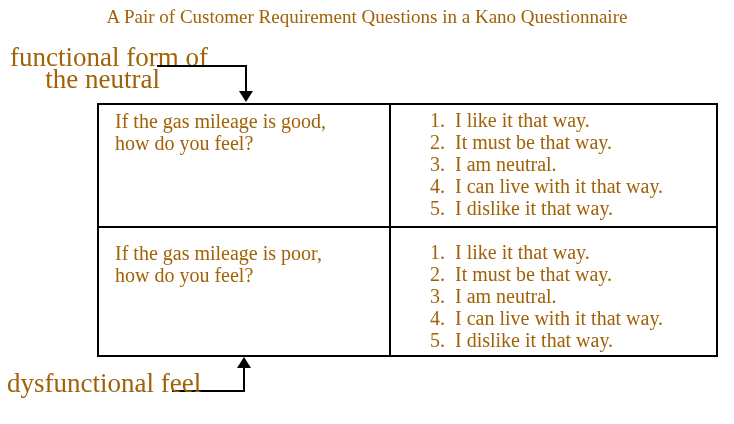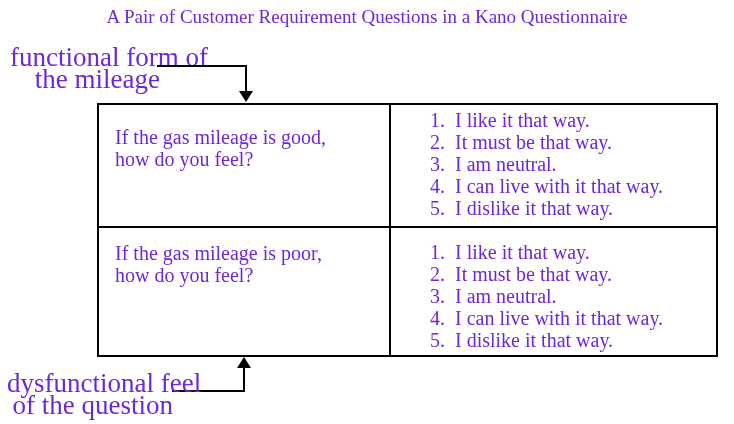--- a/index.html
+++ b/index.html
@@ -2,21 +2,21 @@
 <html><head>
 <meta charset="utf-8">
 <style>
   html, body { margin: 0; padding: 0; background: #ffffff; }
   .page {
     position: relative;
     width: 734px;
     height: 424px;
     background: #ffffff;
     font-family: "Liberation Serif", "DejaVu Serif", serif;
-    color: #6d28d9;
+    color: #a16207;
     overflow: hidden;
   }
   .title {
     position: absolute;
     top: 6px;
     left: 0;
     width: 100%;
     text-align: center;
     font-size: 19px;
     line-height: 22px;
@@ -66,21 +66,21 @@
     vertical-align: top;
     font-size: 20px;
     line-height: 22px;
     padding: 0;
   }
   td.q-cell { width: 290px; }
   td.a-cell { width: 325px; }
   tr.row-1 { height: 123px; }
   tr.row-2 { height: 129px; }
   .q-text { padding: 5px 8px 0 16px; }
-  tr.row-1 .q-text { padding-top: 21px; }
+  tr.row-1 .q-text { padding-top: 5px; }
   tr.row-2 .q-text { padding-top: 14px; }
   .opts { padding-top: 4px; }
   tr.row-2 .opts { padding-top: 13px; }
   .opt { display: flex; white-space: nowrap; }
   .opt .num {
     display: inline-block;
     margin-left: 39px;
     width: 16px;
     text-align: left;
   }
@@ -88,21 +88,21 @@
 </style>
 </head>
 <body>
 
 <div class="page">
 
   <div class="title">A Pair of Customer Requirement Questions in a Kano Questionnaire</div>
 
   <div class="annot annot-functional">
     <span class="line">functional form of</span>
-    <span class="line">the mileage</span>
+    <span class="line">the neutral</span>
   </div>
 
   <div class="hline hline-top"></div>
   <div class="vline vline-top"></div>
   <div class="arrowhead arrowhead-down"></div>
 
   <table class="kano">
     <tbody>
         <tr class="row-1">
       <td class="q-cell">
@@ -170,16 +170,15 @@
     </tr>
   </tbody>
     </table>
 
   <div class="vline vline-bottom"></div>
   <div class="arrowhead arrowhead-up"></div>
   <div class="hline hline-bottom"></div>
 
   <div class="annot annot-dysfunctional">
     <span class="line">dysfunctional feel</span>
-    <span class="line">of the question</span>
   </div>
 
 </div>
 
 </body></html>

